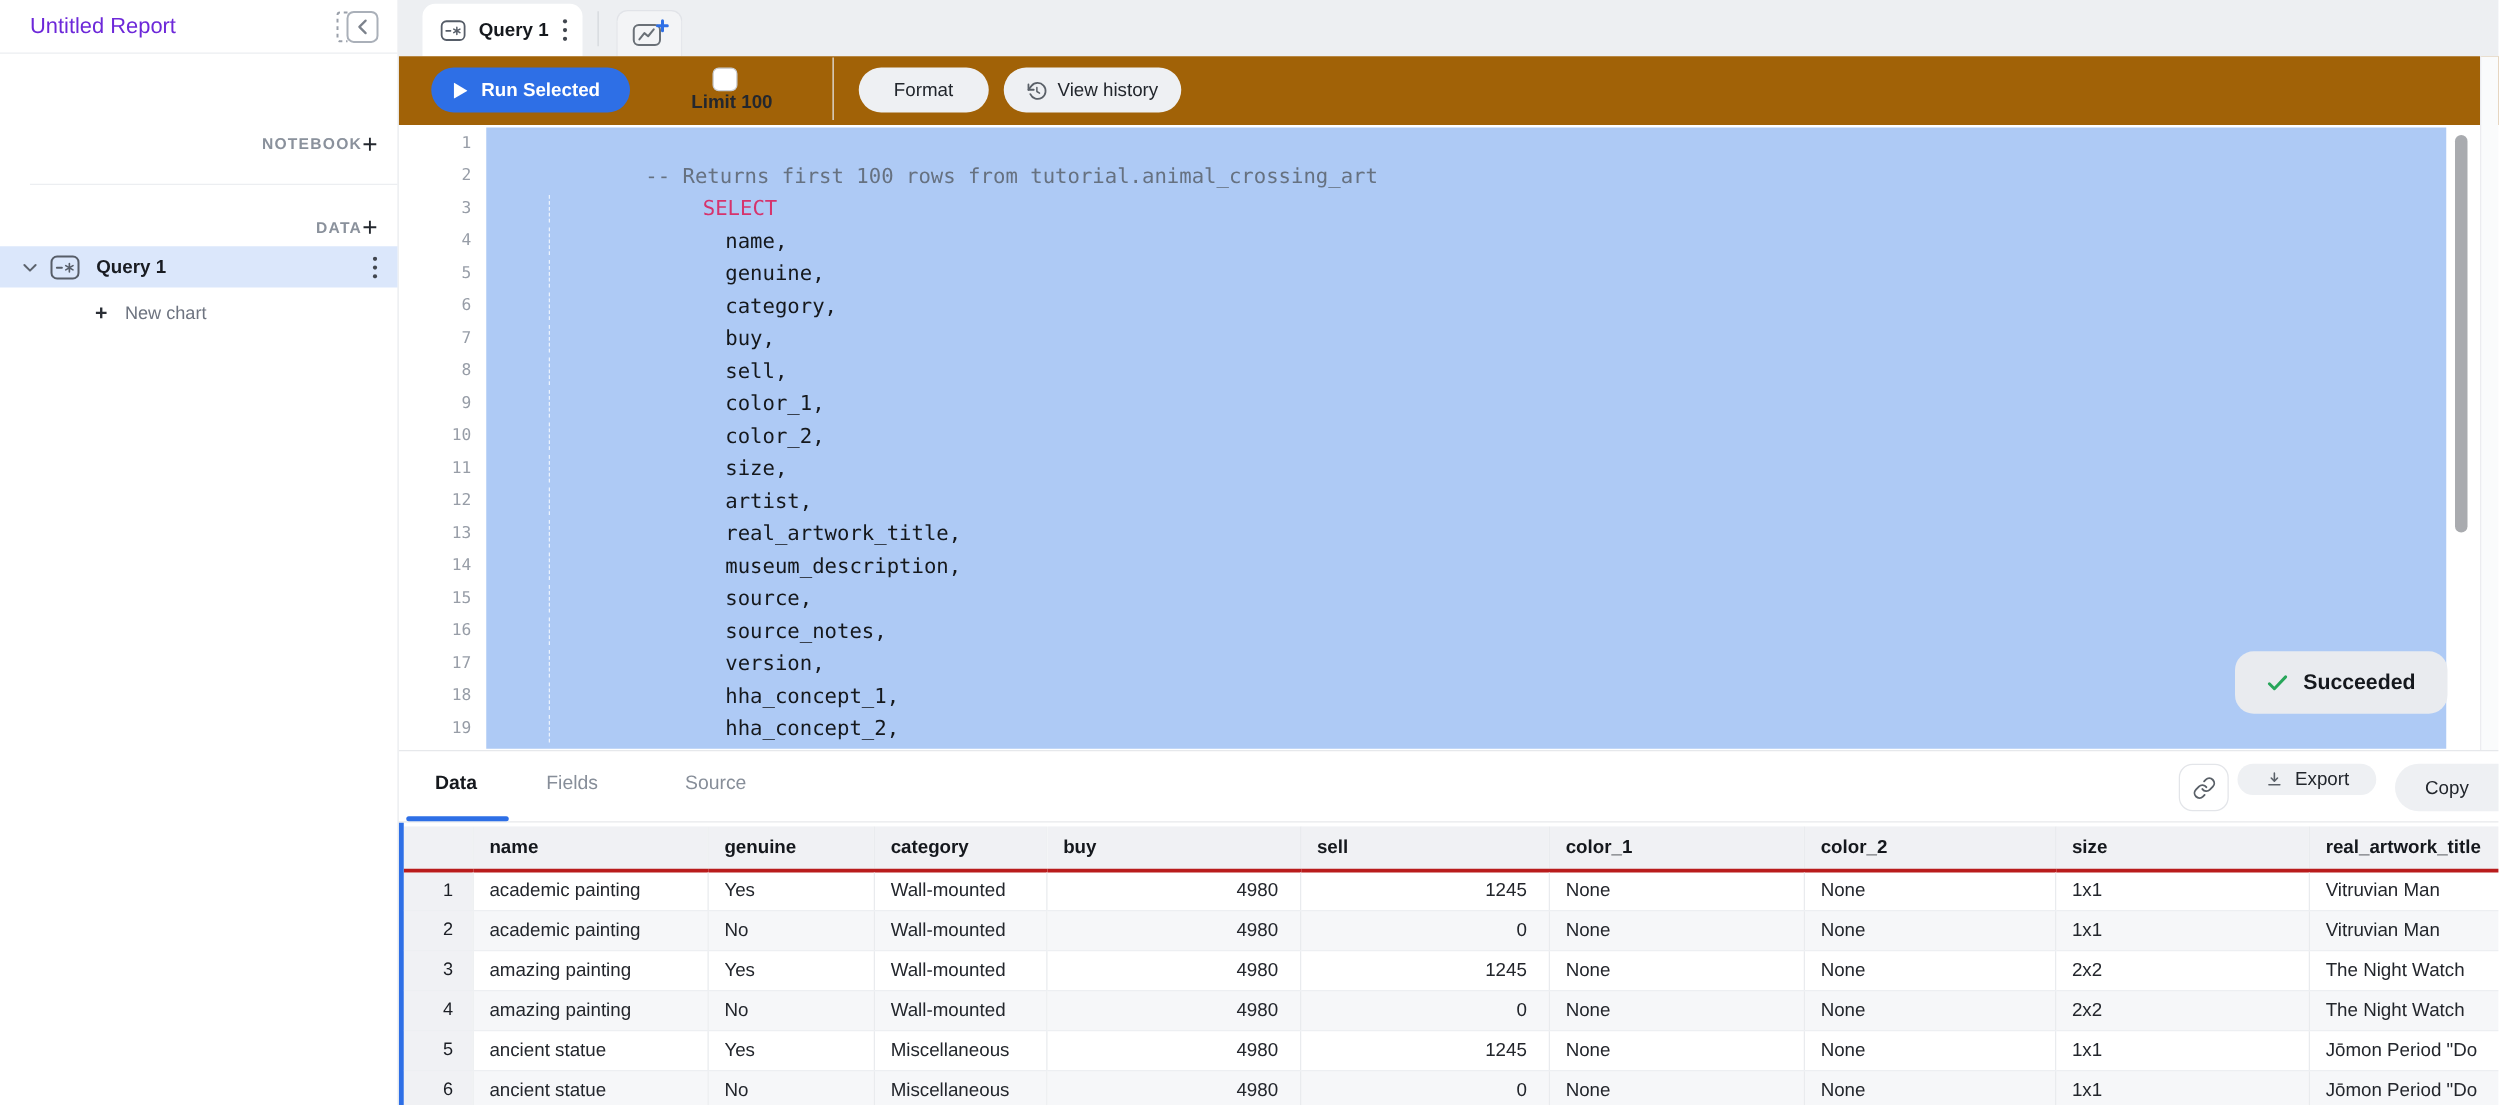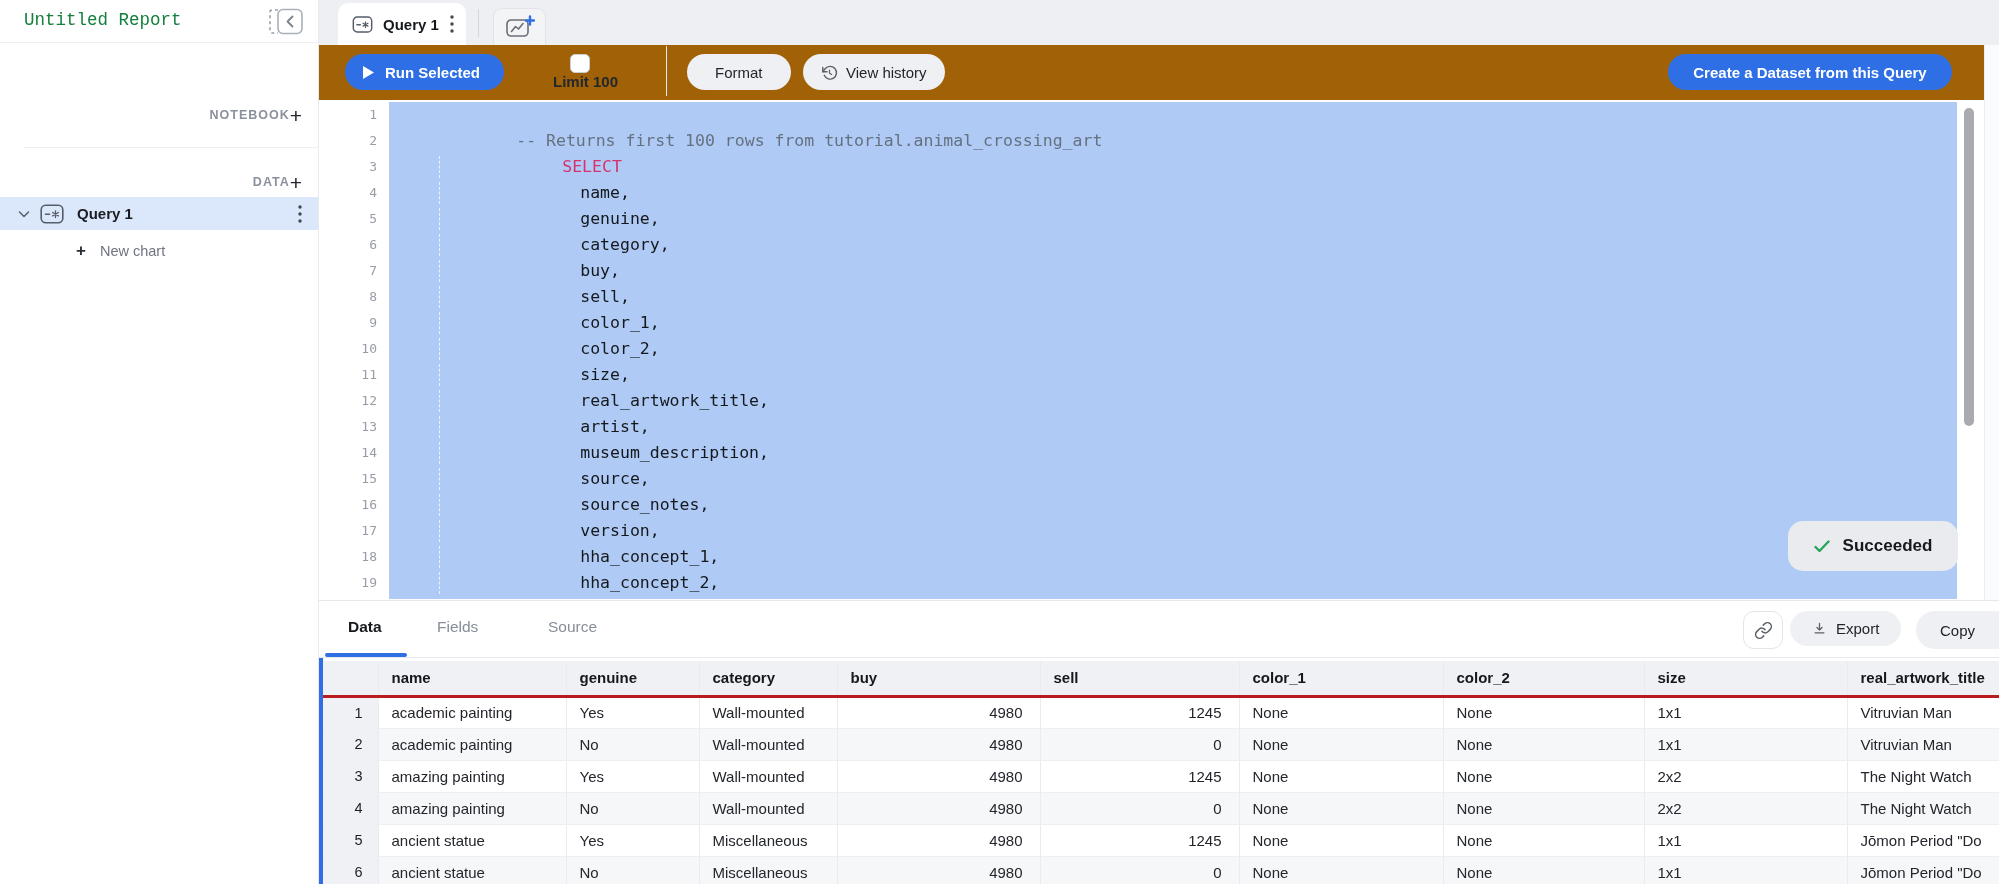--- a/index.html
+++ b/index.html
@@ -3,21 +3,21 @@
 <meta charset="utf-8">
 <style>
   * { margin:0; padding:0; box-sizing:border-box; }
   html,body { width:1999px; height:884px; overflow:hidden; background:#fff;
     font-family:"Liberation Sans", sans-serif; color:#1c2026; }
   .app { position:relative; width:1999px; height:884px; }
 
   
   .sidebar { position:absolute; left:0; top:0; width:319px; height:884px; background:#fff;
     border-right:1px solid var(--border); }
-  .sb-title { position:absolute; left:24px; top:10px; font-size:17.5px; font-weight:500; color:#15803d;font-family:Liberation Mono, monospace; }
+  .sb-title { position:absolute; left:24px; top:10px; font-size:17.5px; font-weight:500; color:#6d28d9; }
   .collapse-btn { position:absolute; right:14px; top:8px; width:36px; height:27px; cursor:pointer; }
   .sb-div1 { position:absolute; left:0; right:0; top:42px; border-top:1px solid #eceef1; }
   .sb-div2 { position:absolute; left:24px; right:0; top:147px; border-top:1px solid #eceef1; }
   .sb-sec { position:absolute; left:24px; right:16px; display:flex; align-items:center; justify-content:flex-end; }
   .sb-sec .sec-label { font-size:12.5px; font-weight:700; letter-spacing:1px; color:#8a919c; }
   .sb-sec .sec-plus { font-size:21px; font-weight:500; color:#23272e; line-height:1; cursor:pointer; }
   .sec-notebook { top:102px; height:26px; }
   .sec-data { top:169px; height:26px; }
   .sb-query { position:absolute; left:0; right:0; top:197px; height:33px; background:var(--sel-sidebar);
     display:flex; align-items:center; }
@@ -86,21 +86,21 @@
     border-top:1px solid #e6e8eb; }
   .accent-bar { position:absolute; left:0; top:57px; bottom:0; width:4px; background:var(--accent); }
   .r-tabs { position:absolute; left:0; top:0; width:1680px; height:57px; border-bottom:1px solid #e7e9ec; }
   .r-tab { position:absolute; top:17px; font-size:15.5px; cursor:pointer; }
   .r-tab-data { left:29px; font-weight:700; color:#15181d; }
   .r-tab-fields { left:118px; color:#878e99; }
   .r-tab-source { left:229px; color:#878e99; }
   .r-underline { position:absolute; left:6px; bottom:0; width:82px; height:4px; background:var(--accent); border-radius:3px; }
   .link-btn { position:absolute; left:1424px; top:10px; width:40px; height:38px; border:1px solid #e3e5e9;
     border-radius:11px; display:flex; align-items:center; justify-content:center; background:#fff; cursor:pointer; }
-  .export-btn { position:absolute; left:1471px; top:10px; height:35px; border-radius:19px; padding:0 22px; }
+  .export-btn { position:absolute; left:1471px; top:10px; height:25px; border-radius:19px; padding:0 22px; }
   .export-btn .e-label { margin-left:9px; }
   .copy-btn { position:absolute; left:1597px; top:10px; height:38px; width:120px; border-radius:19px;
     padding:0 0 0 24px; }
 
   .tablewrap { position:absolute; left:4px; right:0; top:60px; bottom:0; overflow:hidden; }
   table { border-collapse:collapse; table-layout:fixed; width:1764px; }
   th, td { border-right:1px solid #e9ebee; padding:0 13px; font-size:15px; text-align:left;
     overflow:hidden; white-space:nowrap; }
   thead th { height:35px; background:var(--header-bg); font-weight:600; color:#15181d;
     border-bottom:3px solid #b91c1c; }
@@ -222,23 +222,20 @@
       <div class="pill history-btn">
         <span>
           <svg width="17" height="17" viewBox="0 0 24 24" fill="none" stroke="#5a6068" stroke-width="2" stroke-linecap="round" stroke-linejoin="round">
             <polyline points="2.5 5 2.5 11 8.5 11"></polyline>
             <path d="M4.6 16a9 9 0 1 0 1.3-9.4L2.5 11"></path>
             <path d="M12 8.5 v4.5 l3 1.8" stroke-width="1.7"></path>
           </svg>
         </span>
         <span class="h-label">View history</span>
       </div>
-      <div class="create-btn">
-        <span>Create a Dataset from this Query</span>
-      </div>
     </div>
 
     <div class="editor">
       <div class="gutter">
 
       <div class="ln">1</div>
           <div class="ln">2</div>
           <div class="ln">3</div>
           <div class="ln">4</div>
           <div class="ln">5</div>
@@ -293,25 +290,25 @@
 
           <div class="cl col">
             <span class="txt">color_2,</span>
           </div>
 
           <div class="cl col">
             <span class="txt">size,</span>
           </div>
 
           <div class="cl col">
+            <span class="txt">artist,</span>
+          </div>
+
+          <div class="cl col">
             <span class="txt">real_artwork_title,</span>
-          </div>
-
-          <div class="cl col">
-            <span class="txt">artist,</span>
           </div>
 
           <div class="cl col">
             <span class="txt">museum_description,</span>
           </div>
 
           <div class="cl col">
             <span class="txt">source,</span>
           </div>
 

